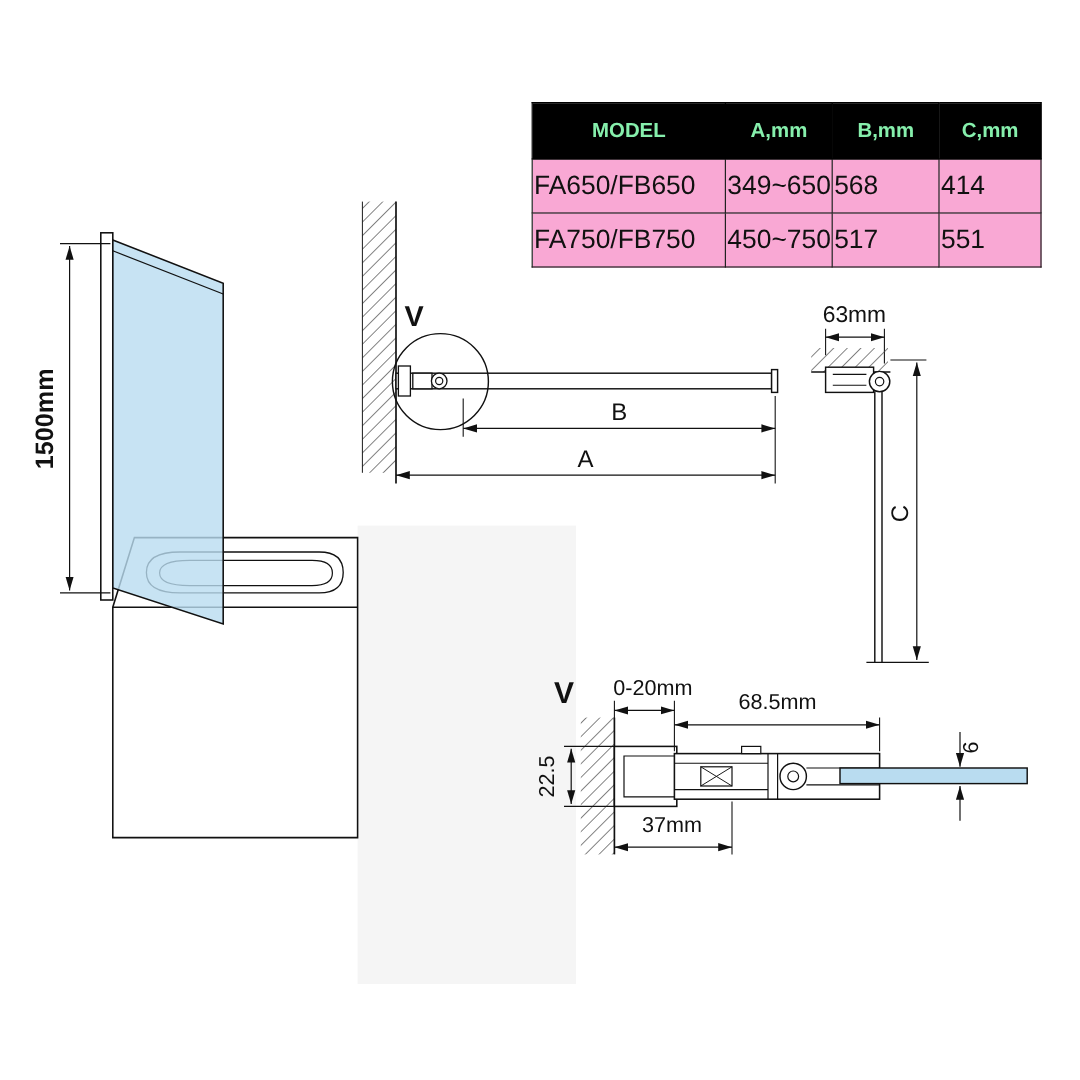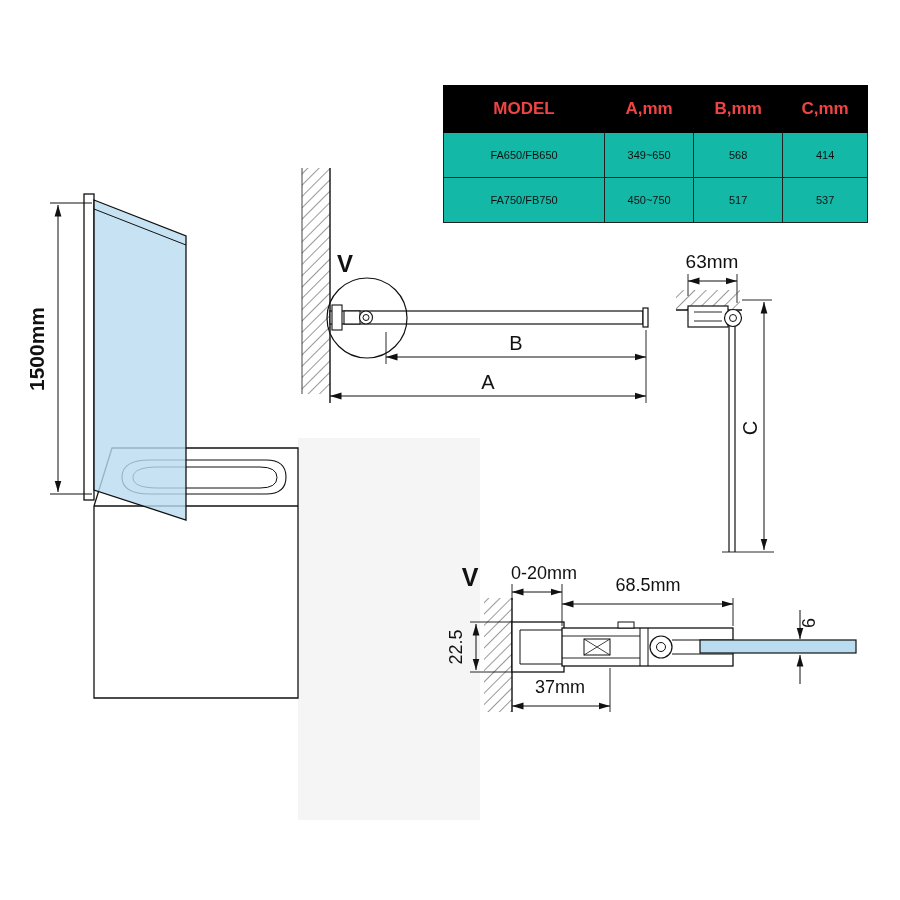--- a/index.html
+++ b/index.html
@@ -1,21 +1,21 @@
 <!DOCTYPE html>
 <html><head>
 <meta charset="utf-8">
 <style>
   html,body{margin:0;padding:0;background:#fff;}
   body{width:900px;height:900px;position:relative;font-family:"Liberation Sans",sans-serif;overflow:hidden;}
   svg text{font-family:"Liberation Sans",sans-serif;}
   .spec-table{position:absolute;left:443px;top:85px;width:425px;}
   .spec-table table{width:100%;border-collapse:collapse;table-layout:fixed;}
-  .spec-table th{background:#000;color:#ef4444;font-size:17px;font-weight:bold;height:44px;border:1px solid #000;text-align:center;}
-  .spec-table td{font-size:11px;color:#111;height:42px;border:1px solid #222;text-align:center;background:#14b8a6;}
+  .spec-table th{background:#000;color:#86efac;font-size:17px;font-weight:bold;height:44px;border:1px solid #000;text-align:center;}
+  .spec-table td{font-size:22px;color:#111;height:42px;border:1px solid #222;text-align:left;background:#f9a8d4;}
   .spec-table .col-model{width:38%;}
   .spec-table .col-a{width:21%;}
   .spec-table .col-b{width:21%;}
   .spec-table .col-c{width:20%;}
   #drawing{position:absolute;left:0;top:0;}
 </style>
 </head>
 <body>
 
 <svg id="drawing" width="900" height="900" viewBox="0 0 900 900">
@@ -147,17 +147,17 @@
       <tr>
         <td>FA650/FB650</td>
         <td>349~650</td>
         <td>568</td>
         <td>414</td>
       </tr>
       <tr>
         <td>FA750/FB750</td>
         <td>450~750</td>
         <td>517</td>
-        <td>537</td>
+        <td>551</td>
       </tr>
     </tbody>
   </table>
 </div>
 
 </body></html>

